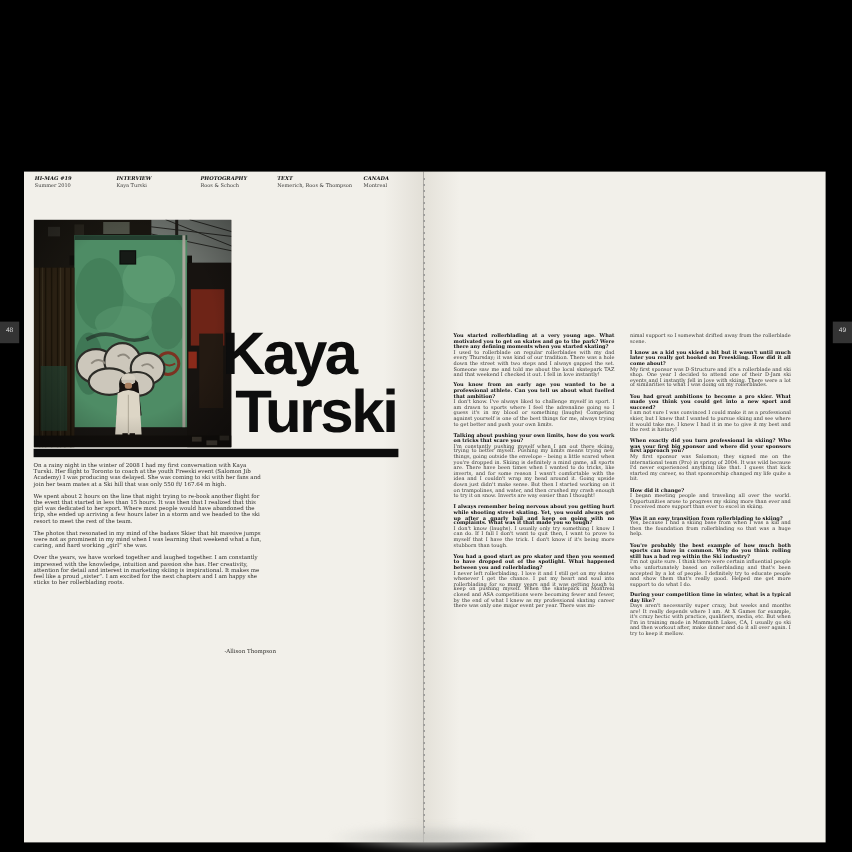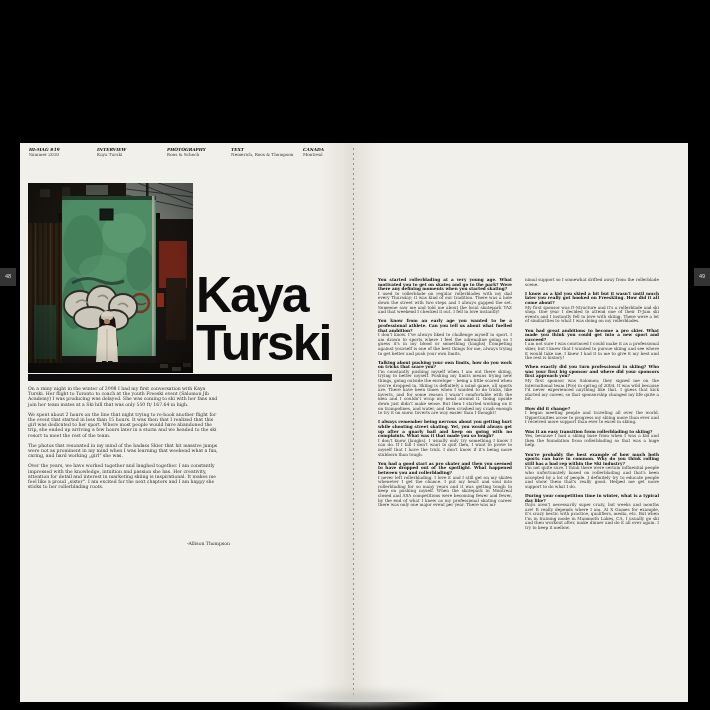--- a/index.html
+++ b/index.html
@@ -16,21 +16,21 @@
   .credit:nth-child(1){left:9px}.credit:nth-child(2){left:77px}.credit:nth-child(3){left:147px}
   .credit:nth-child(4){left:211px}.credit:nth-child(5){left:283px}
   .credit-label{font:italic 700 4.3px/5px "DejaVu Serif",serif;color:#111;}
   .credit-value{font:4.2px/5px "DejaVu Serif",serif;color:#3a3a38;}
   
   .photo{position:absolute;left:8px;top:40px;width:165px;height:190px;overflow:hidden;}
   .photo svg{display:block;}
   
   .title-line{position:absolute;font:800 50px/1 "Liberation Sans",sans-serif;
               letter-spacing:-2px;color:#0d0d0d;}
-  .title-1{left:176px;top:127px;text-align:center;}
+  .title-1{left:165px;top:127px;text-align:center;}
   .title-2{left:176px;top:175px;text-align:right;}
   .rule{position:absolute;left:8px;top:231px;width:304px;height:7px;background:#0d0d0d;}
   
   .intro{position:absolute;left:8px;top:243px;width:194px;color:#2b2a27;
          font:4.6px/5.2px "DejaVu Serif",serif;}
   .intro-p{margin:0 0 5px 0;}
   .byline{position:absolute;left:8px;top:398px;width:202px;text-align:right;
           font:4.6px/5.2px "DejaVu Serif",serif;color:#2b2a27;}
   
   .qa-col{position:absolute;top:135px;width:134px;font:4.2px/4.6px "DejaVu Serif",serif;

